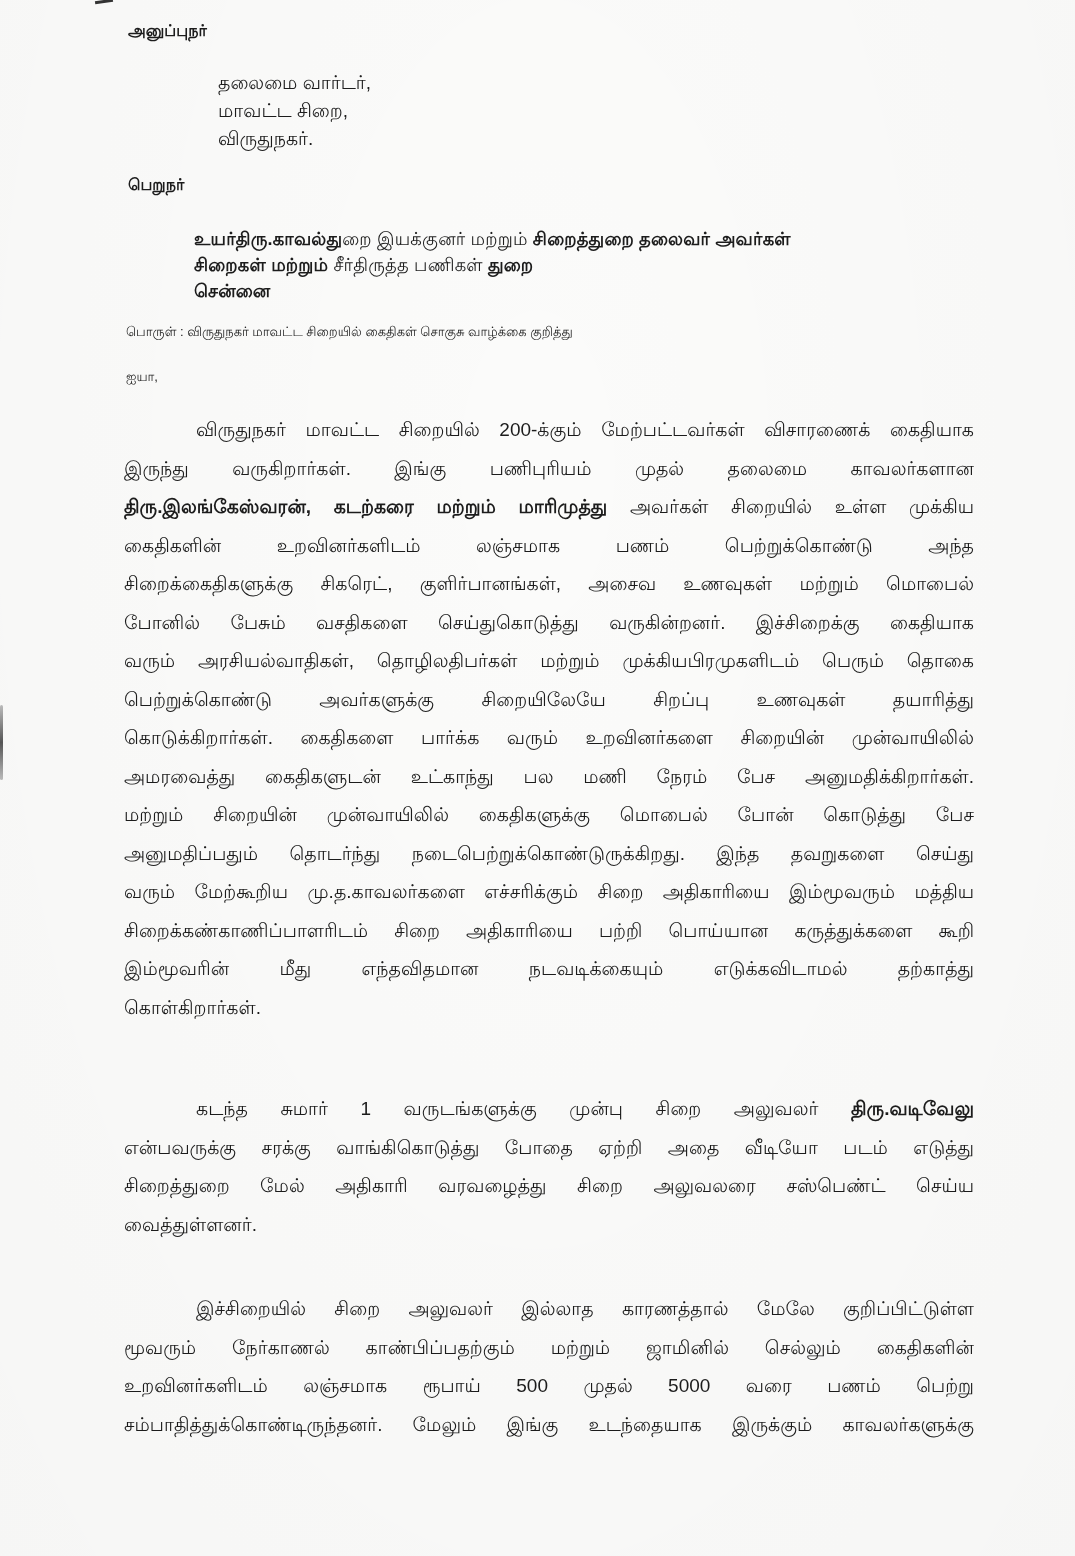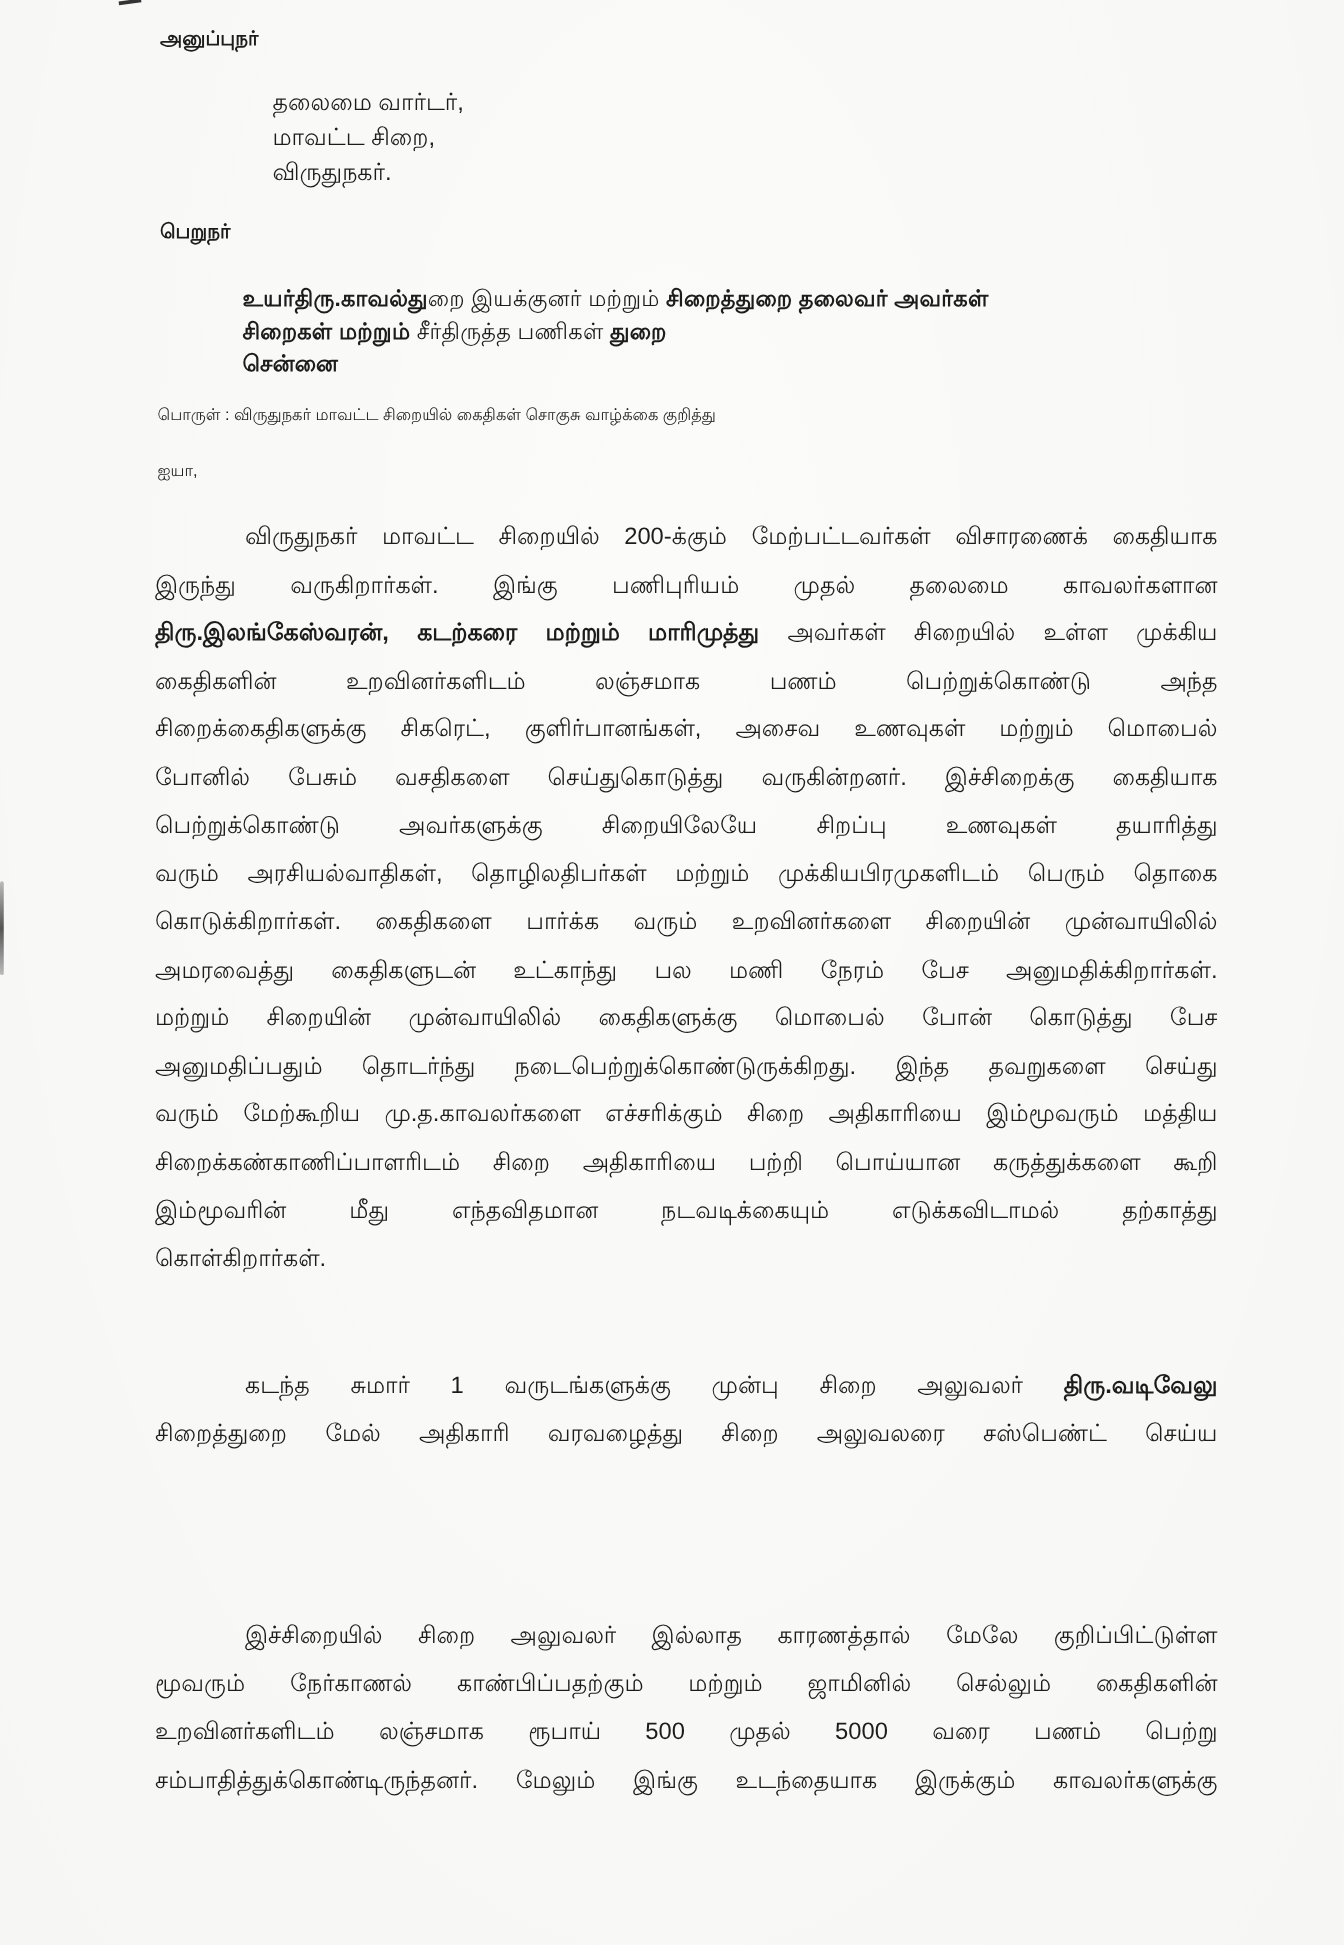--- a/index.html
+++ b/index.html
@@ -71,35 +71,37 @@
   <div class="subject">பொருள் : விருதுநகர் மாவட்ட சிறையில் கைதிகள் சொகுசு வாழ்க்கை குறித்து</div>
   <div class="salutation">ஐயா,</div>
 
   <div class="para" style="top:411px;">
     <span class="line indent">விருதுநகர் மாவட்ட சிறையில் 200-க்கும் மேற்பட்டவர்கள் விசாரணைக் கைதியாக</span>
     <span class="line">இருந்து வருகிறார்கள். இங்கு பணிபுரியம் முதல் தலைமை காவலர்களான</span>
     <span class="line"><span class="bold">திரு.இலங்கேஸ்வரன், கடற்கரை மற்றும் மாரிமுத்து</span><span> அவர்கள் சிறையில் உள்ள முக்கிய</span></span>
     <span class="line">கைதிகளின் உறவினர்களிடம் லஞ்சமாக பணம் பெற்றுக்கொண்டு அந்த</span>
     <span class="line">சிறைக்கைதிகளுக்கு சிகரெட், குளிர்பானங்கள், அசைவ உணவுகள் மற்றும் மொபைல்</span>
     <span class="line">போனில் பேசும் வசதிகளை செய்துகொடுத்து வருகின்றனர்.  இச்சிறைக்கு கைதியாக</span>
+    <span class="line">வரும் அரசியல்வாதிகள், தொழிலதிபர்கள் மற்றும் முக்கியபிரமுகளிடம் பெரும் தொகை</span>
     <span class="line">பெற்றுக்கொண்டு அவர்களுக்கு சிறையிலேயே சிறப்பு உணவுகள் தயாரித்து</span>
-    <span class="line">வரும் அரசியல்வாதிகள், தொழிலதிபர்கள் மற்றும் முக்கியபிரமுகளிடம் பெரும் தொகை</span>
     <span class="line">கொடுக்கிறார்கள். கைதிகளை பார்க்க வரும் உறவினர்களை சிறையின் முன்வாயிலில்</span>
     <span class="line">அமரவைத்து கைதிகளுடன் உட்காந்து பல மணி நேரம் பேச அனுமதிக்கிறார்கள்.</span>
     <span class="line">மற்றும் சிறையின் முன்வாயிலில் கைதிகளுக்கு மொபைல் போன் கொடுத்து பேச</span>
     <span class="line">அனுமதிப்பதும் தொடர்ந்து நடைபெற்றுக்கொண்டுருக்கிறது.  இந்த தவறுகளை செய்து</span>
     <span class="line">வரும் மேற்கூறிய மு.த.காவலர்களை எச்சரிக்கும் சிறை அதிகாரியை இம்மூவரும் மத்திய</span>
     <span class="line">சிறைக்கண்காணிப்பாளரிடம் சிறை அதிகாரியை பற்றி பொய்யான கருத்துக்களை கூறி</span>
     <span class="line">இம்மூவரின் மீது எந்தவிதமான நடவடிக்கையும் எடுக்கவிடாமல் தற்காத்து</span>
     <span class="line last">கொள்கிறார்கள்.</span>
   </div>
 
   <div class="para" style="top:1090px;">
     <span class="line indent"><span>கடந்த சுமார் 1 வருடங்களுக்கு முன்பு சிறை அலுவலர் </span><span class="bold">திரு.வடிவேலு</span></span>
+    <span class="line">என்பவருக்கு சரக்கு வாங்கிகொடுத்து போதை ஏற்றி அதை வீடியோ படம் எடுத்து</span>
     <span class="line">சிறைத்துறை மேல் அதிகாரி வரவழைத்து சிறை அலுவலரை சஸ்பெண்ட் செய்ய</span>
+    <span class="line last">வைத்துள்ளனர்.</span>
   </div>
 
   <div class="para" style="top:1290px;">
     <span class="line indent">இச்சிறையில் சிறை அலுவலர் இல்லாத காரணத்தால் மேலே குறிப்பிட்டுள்ள</span>
     <span class="line">மூவரும் நேர்காணல் காண்பிப்பதற்கும் மற்றும் ஜாமினில் செல்லும் கைதிகளின்</span>
     <span class="line">உறவினர்களிடம் லஞ்சமாக ரூபாய் 500 முதல் 5000 வரை பணம் பெற்று</span>
     <span class="line">சம்பாதித்துக்கொண்டிருந்தனர். மேலும் இங்கு உடந்தையாக இருக்கும் காவலர்களுக்கு</span>
   </div>
 
 </div>

